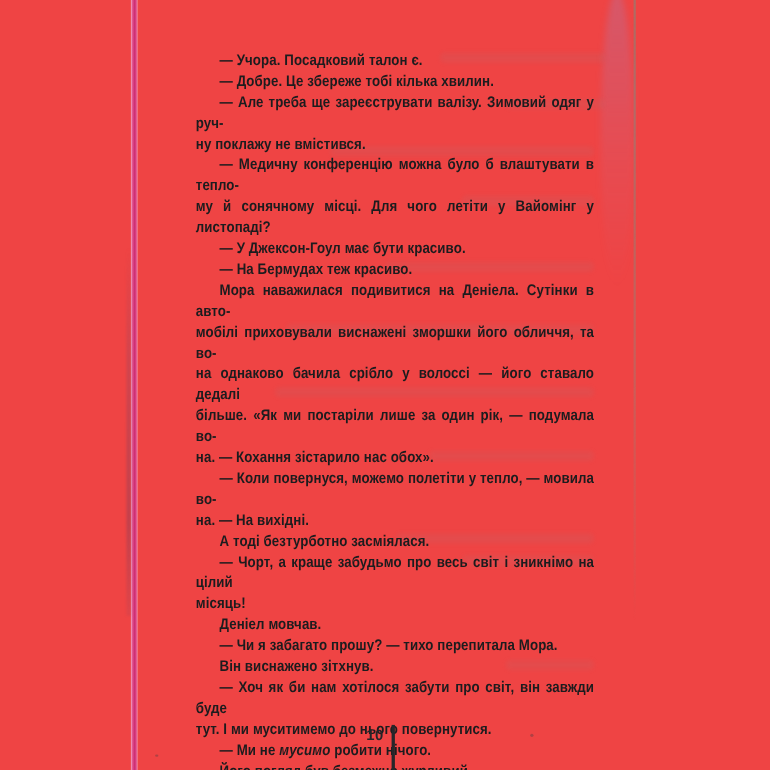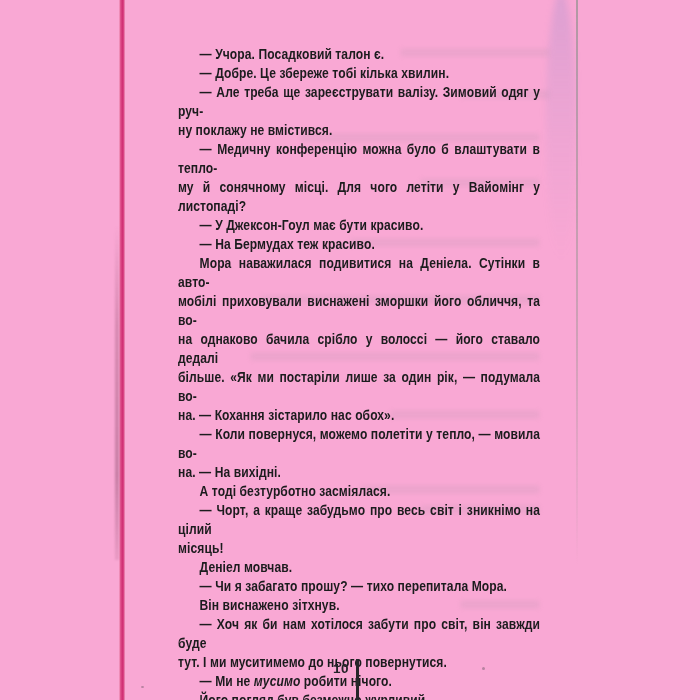--- a/index.html
+++ b/index.html
@@ -5,21 +5,21 @@
   html, body { margin: 0; padding: 0; }
   body {
     width: 700px; height: 700px;
     background: #ffffff;
     font-family: "Liberation Sans", sans-serif;
     position: relative;
     overflow: hidden;
   }
   .page {
     position: absolute; inset: 0;
-    background: #f9a8d4;
+    background: #ef4444;
   }
 
   
   .ribbon {
     position: absolute;
     left: 119px; top: 0;
     width: 6px; height: 700px;
     background: linear-gradient(to right,
       #f4a9ca 0%, #e1538f 25%, #cf2e72 55%, #db4787 80%, #f09ec2 100%);
   }

